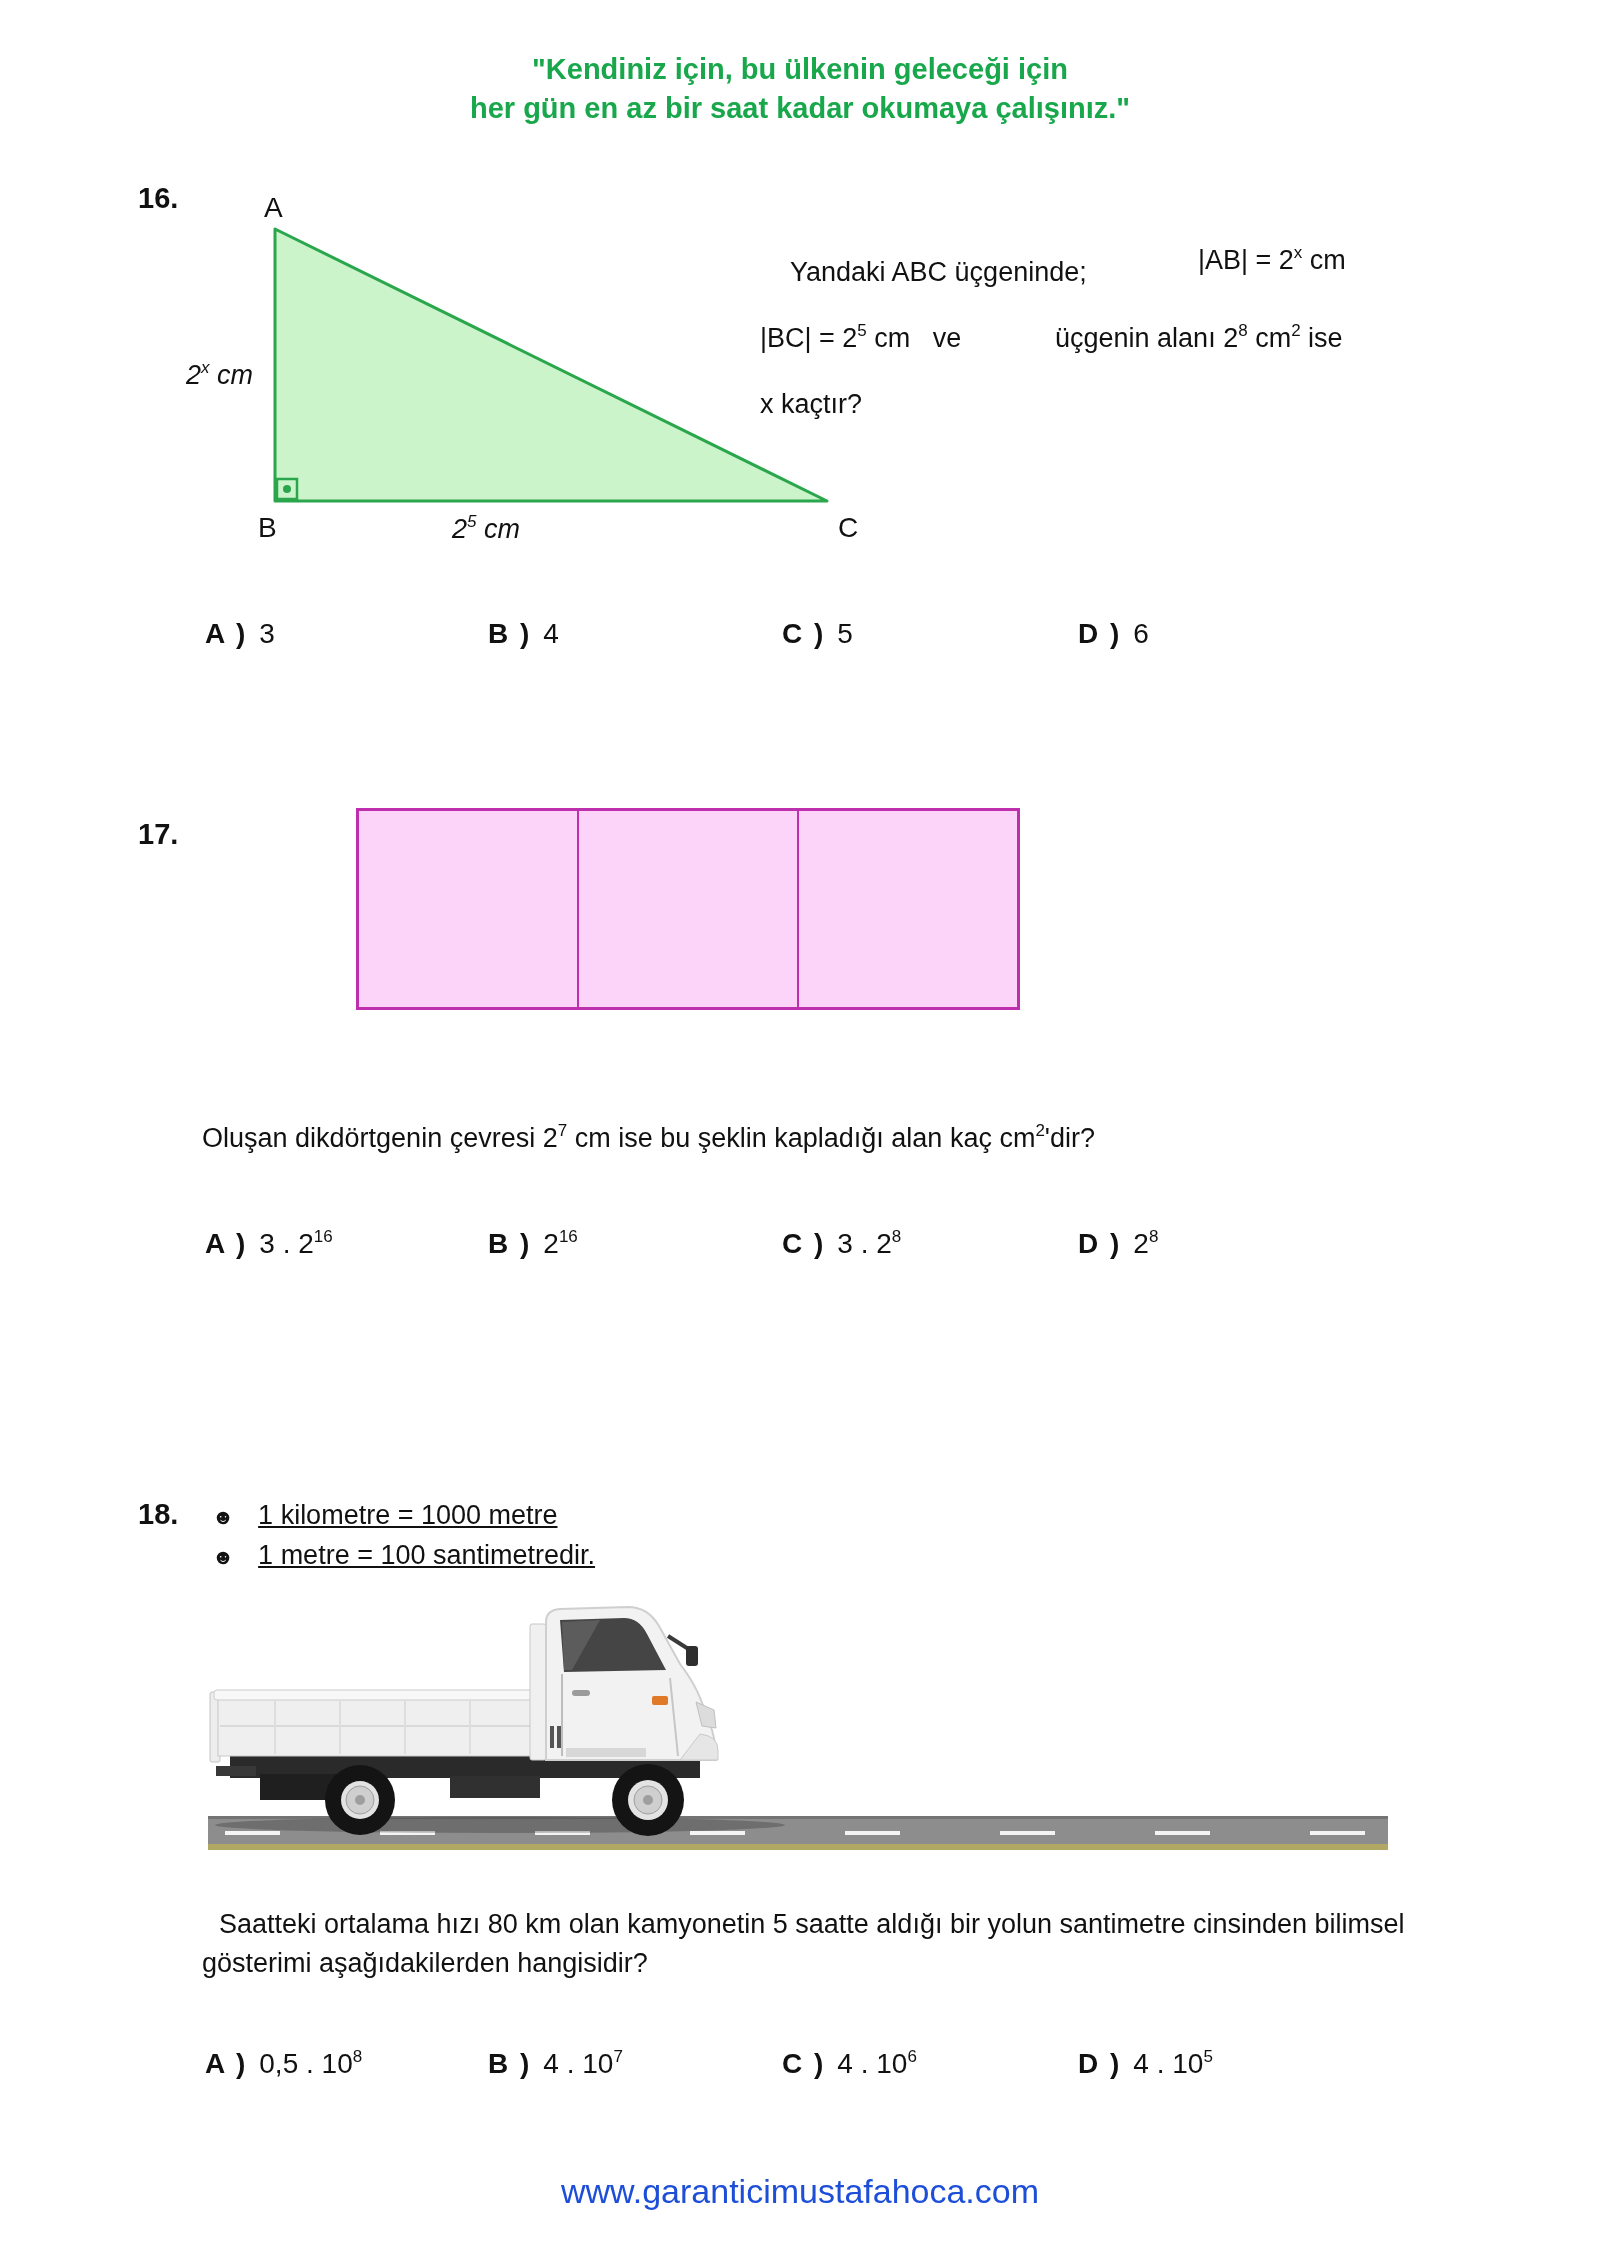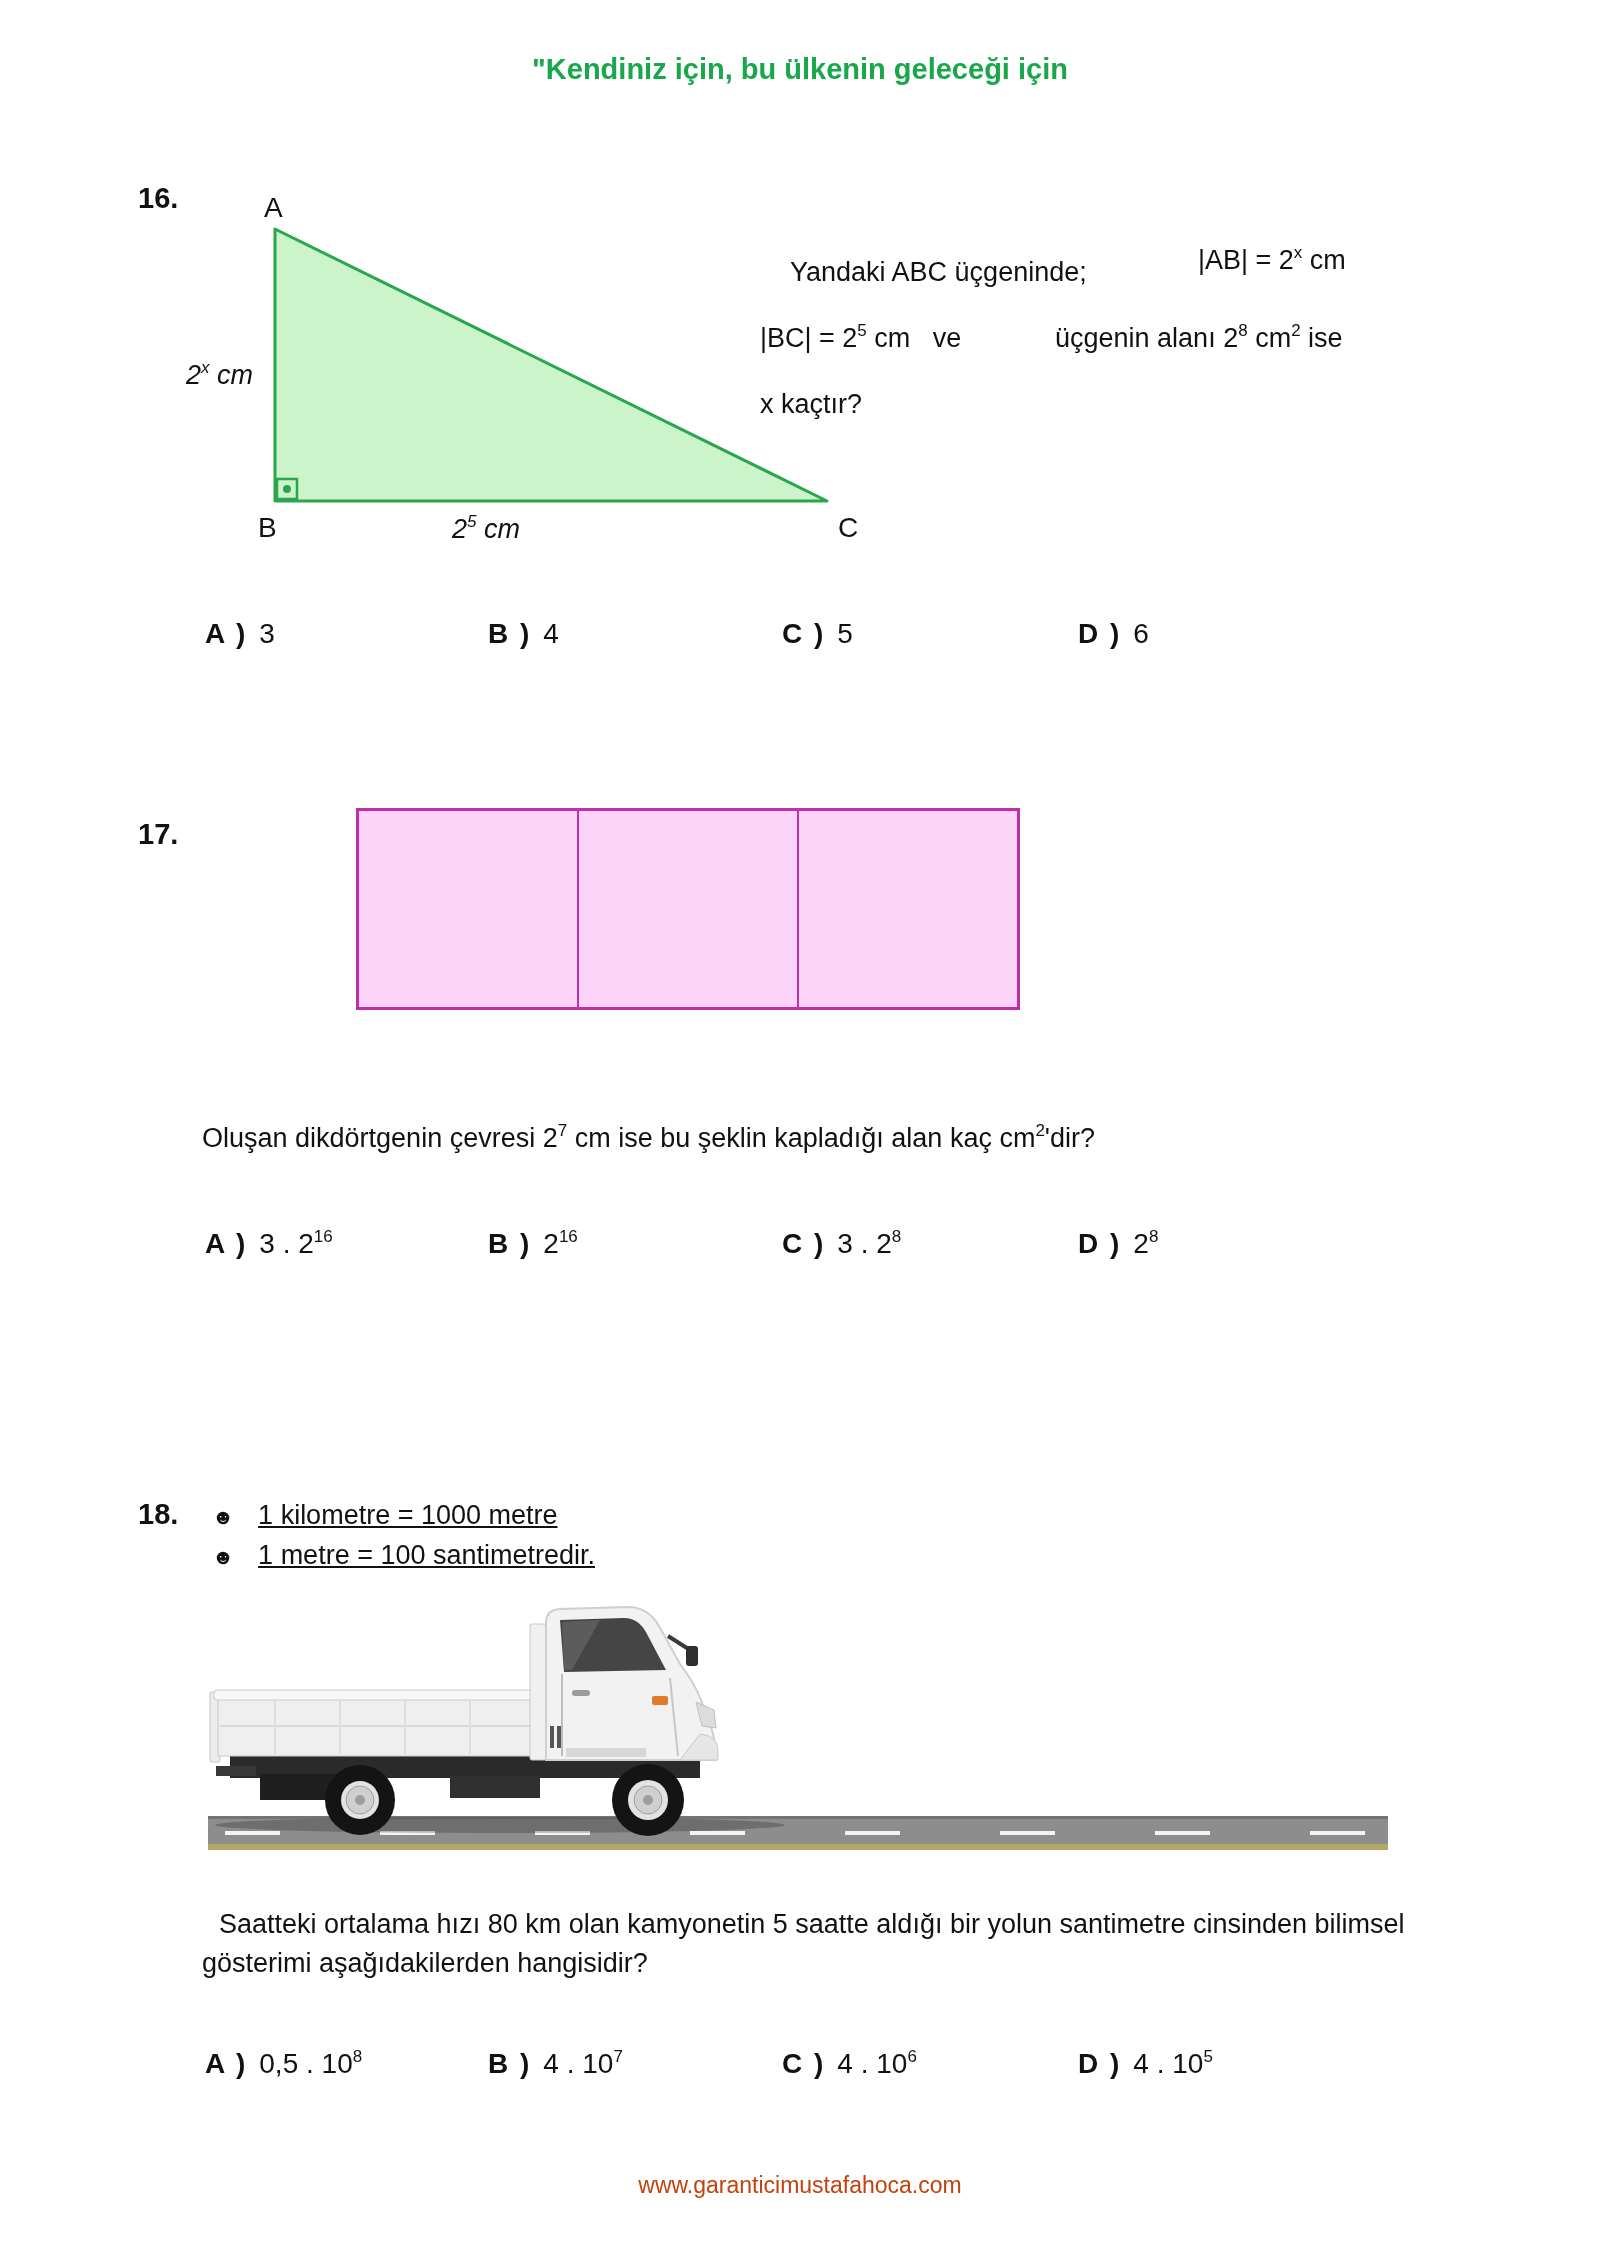--- a/index.html
+++ b/index.html
@@ -10,21 +10,21 @@
   }
   .abs{position:absolute;white-space:nowrap;}
   .txt{font-size:27px;line-height:32px;}
   .qnum{font-size:29px;font-weight:bold;text-align:center;}
   .header{
     position:absolute;top:50px;left:0;width:100%;text-align:center;
     font-weight:bold;font-size:29px;line-height:39px;color:#18a84b;
   }
   .footer{
     position:absolute;top:2172px;left:0;width:100%;text-align:center;
-    font-size:23px;color:#c2410c;
+    font-size:34px;color:#1d4ed8;
   }
   sup.e{font-size:17px;position:relative;top:-1px;vertical-align:super;line-height:0;}
   .opt{font-size:28px;}
   .opt b{margin-right:12px;letter-spacing:2px;}
   .sidelab{font-style:italic;font-size:27px;}
   .vlab{font-size:28px;}
   .squares{
     position:absolute;left:356px;top:808px;width:664px;height:202px;
     display:flex;box-sizing:border-box;
   }
@@ -33,20 +33,21 @@
   .bullet-row .b-icon{font-size:21px;margin-right:24px;position:relative;top:1px;}
   .bullet-row .b-text{font-size:27px;text-decoration:underline;}
 </style>
 </head>
 <body>
 
 <div class="page">
 
   <div class="header">
     <div>"Kendiniz için, bu ülkenin geleceği için</div>
+    <div>her gün en az bir saat kadar okumaya çalışınız."</div>
   </div>
 
   <div class="abs qnum" style="left:138px;top:182px">16.</div>
 
   <svg class="abs" style="left:230px;top:196px" width="640" height="330" viewBox="230 196 640 330">
     <polygon points="275,229 275,501 827,501" stroke-width="3" stroke-linejoin="round" fill="#cbf4ca" stroke="#2aa64c"></polygon>
     <rect x="277" y="479" width="20" height="20" fill="none" stroke-width="2.5" stroke="#2aa64c"></rect>
     <circle cx="287" cy="489" r="4" fill="#2aa64c"></circle>
   </svg>
 

